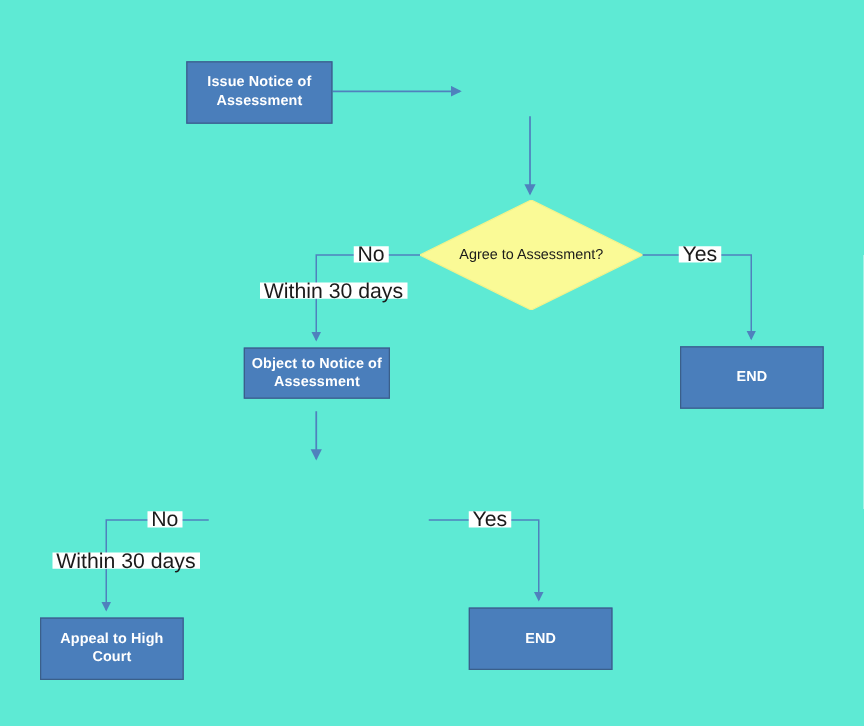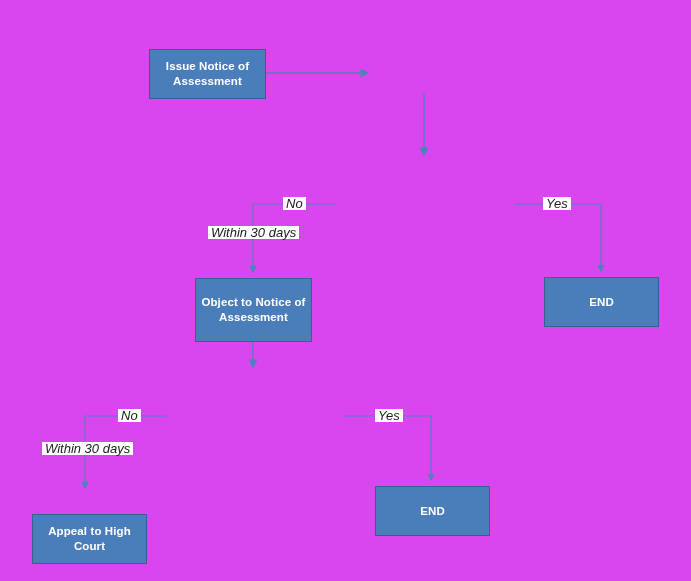--- a/index.html
+++ b/index.html
@@ -7,21 +7,21 @@
     padding: 0;
     background: #ffffff;
   }
   body {
     font-family: "Liberation Sans", sans-serif;
   }
   #canvas {
     position: relative;
     width: 691px;
     height: 581px;
-    background: #d946ef;
+    background: #5eead4;
     overflow: hidden;
   }
   svg#wires {
     position: absolute;
     left: 0;
     top: 0;
     width: 691px;
     height: 581px;
     pointer-events: none;
   }
@@ -68,27 +68,26 @@
     display: flex;
     align-items: center;
     justify-content: center;
     text-align: center;
     color: #1a1a1a;
     font-size: 11.5px;
     line-height: 17px;
   }
   .edge-label {
     position: absolute;
-    font-size: 13px;
+    font-size: 17px;
     color: #1a1a1a;
     background: #ffffff;
     padding: 0 3px;
     white-space: nowrap;
     line-height: 13px;
-    font-style: italic;
   }
 </style>
 </head>
 <body>
 
 <div id="canvas">
 
   <svg id="wires" viewBox="0 0 691 581" xmlns="http://www.w3.org/2000/svg">
     <defs>
       <marker id="arrow" markerWidth="10" markerHeight="10" refX="5.4" refY="3.2" orient="auto" markerUnits="strokeWidth">
@@ -116,35 +115,41 @@
 
      END --&gt;
     <path d="M343,416 L431,416 L431,480" stroke="#4F81BD" stroke-width="1.2" fill="none" marker-end="url(#arrow)"></path>
   </svg>
 
   <div class="node proc" style="left:149px; top:49px; width:117px; height:50px;">
     <span>Issue Notice of Assessment</span>
   </div>
 
 
+  <div class="dec-wrap" style="left:336px; top:160px; width:178px; height:88px;">
+    <svg width="178" height="88" viewBox="0 0 178 88" xmlns="http://www.w3.org/2000/svg">
+      <polygon points="89,0 178,44 89,88 0,44" fill="#FAFA96" stroke="#F3F38A" stroke-width="1"></polygon>
+    </svg>
+    <div class="dec-label">Agree to Assessment?</div>
+  </div>
 
   <div class="node proc" style="left:544px; top:277px; width:115px; height:50px;">
     <span>END</span>
   </div>
 
-  <div class="node proc" style="left:195px; top:278px; width:117px; height:64px;">
+  <div class="node proc" style="left:195px; top:278px; width:117px; height:41px;">
     <span>Object to Notice of Assessment</span>
   </div>
 
 
   <div class="node proc" style="left:375px; top:486px; width:115px; height:50px;">
     <span>END</span>
   </div>
 
-  <div class="node proc" style="left:32px; top:494px; width:115px; height:50px;margin-top:20px;">
+  <div class="node proc" style="left:32px; top:494px; width:115px; height:50px;">
     <span>Appeal to High Court</span>
   </div>
 
   <div class="edge-label" style="left:283px; top:197px;">No</div>
 
   <div class="edge-label" style="left:543px; top:197px;">Yes</div>
 
   <div class="edge-label" style="left:208px; top:226px;">Within 30 days</div>
 
   <div class="edge-label" style="left:118px; top:409px;">No</div>

